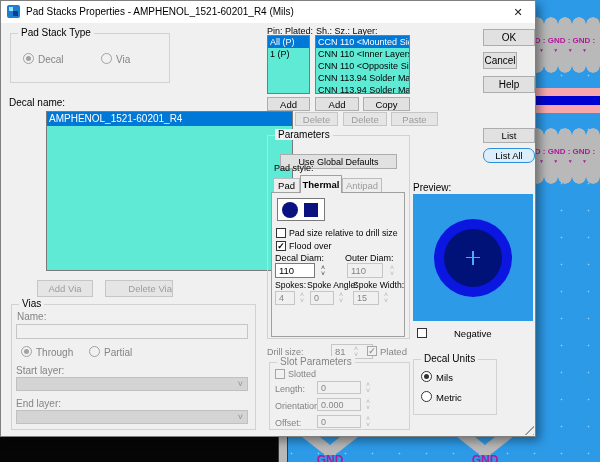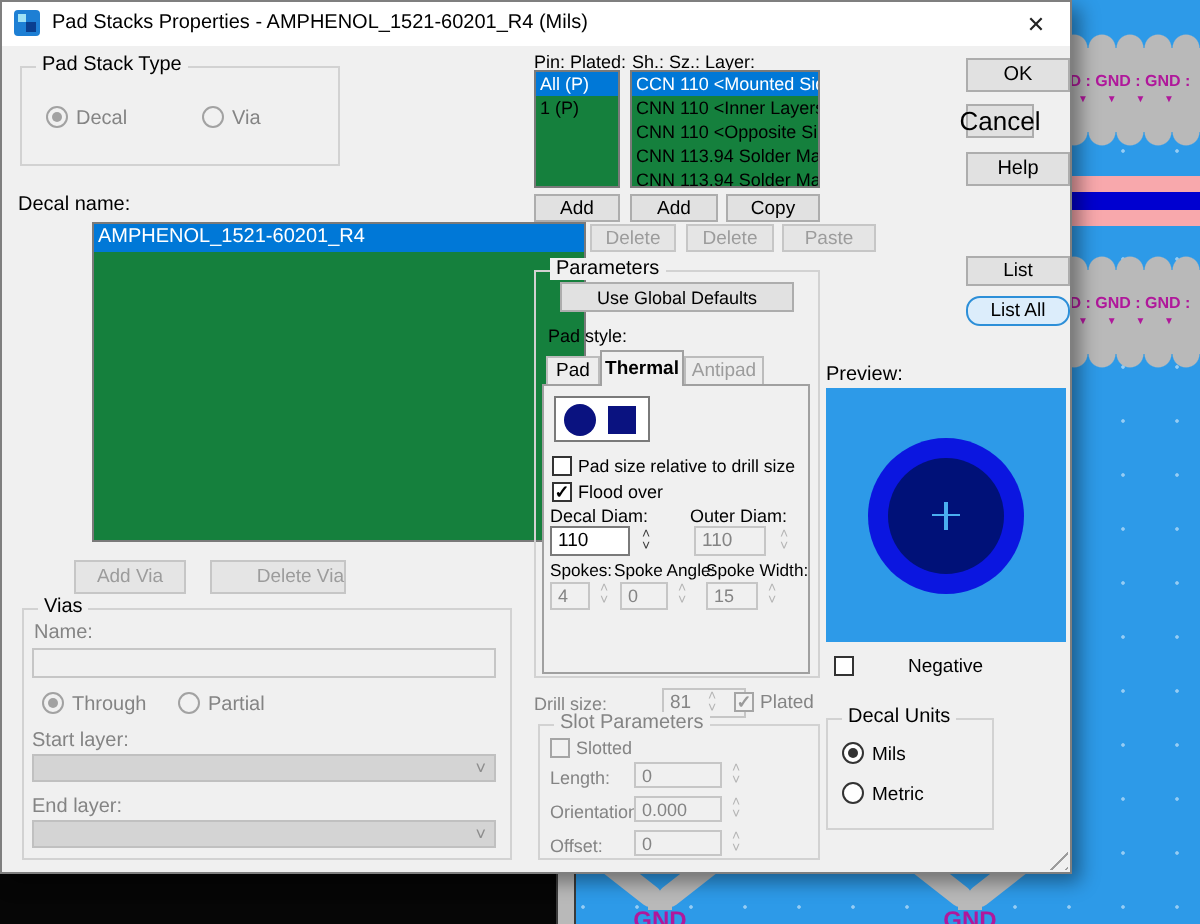--- a/index.html
+++ b/index.html
@@ -38,21 +38,21 @@
   
   .lbl{position:absolute;font-size:10px;color:#000;white-space:nowrap;}
   .lbl.sm{font-size:9px;}
   .lbl.dis{color:#848484;}
   .gbox{position:absolute;border:1px solid #d2d2d2;box-sizing:border-box;}
   .gb-lbl{position:absolute;top:-7px;left:7px;background:#f0f0f0;padding:0 3px;font-size:10px;color:#000;white-space:nowrap;}
   .gb-lbl.dis{color:#848484;}
   .btn{position:absolute;background:#e1e1e1;border:1px solid #adadad;box-sizing:border-box;display:flex;align-items:center;justify-content:center;font-size:9.5px;color:#000;cursor:pointer;}
   .btn.dis{color:#9c9c9c;border-color:#c6c6c6;background:#e5e5e5;margin-left:28px;}
   .btn.focused{background:#dcedfb;border-color:#2d8fd8;border-radius:7px;}
-  .list{position:absolute;background:#15803d;border:1px solid #7a7a7a;box-sizing:border-box;overflow:hidden;}
+  .list{position:absolute;background:#5eead4;border:1px solid #7a7a7a;box-sizing:border-box;overflow:hidden;}
   .lrow{height:12px;line-height:12px;padding-left:2px;font-size:9px;color:#000;white-space:nowrap;overflow:hidden;}
   .lrow.big{height:14px;line-height:14px;font-size:10px;}
   .lrow.sel{background:#0078d7;color:#fff;}
   .tfield{position:absolute;background:#fff;border:1px solid #7a7a7a;box-sizing:border-box;font-size:10px;color:#000;padding:0 3px;display:flex;align-items:center;}
   .tfield.dis{background:#f0f0f0;border-color:#c6c6c6;color:#848484;}
   .combo{position:absolute;background:#d4d4d4;border:1px solid #c0c0c0;box-sizing:border-box;}
   .combo .chev{position:absolute;right:4px;top:1px;font-size:9px;color:#8d8d8d;}
   .spin{position:absolute;width:10px;display:flex;flex-direction:column;align-items:center;justify-content:center;line-height:5px;}
   .spin i{font-style:normal;font-size:7px;color:#3f3f3f;height:6px;}
   .spin.dis i{color:#b5b5b5;}
@@ -186,21 +186,21 @@
     <div class="btn dis" style="left:314px;top:111px;width:44px;height:14px;">
         <span>Delete</span>
       </div>
     <div class="btn dis" style="left:362px;top:111px;width:47px;height:14px;">
         <span>Paste</span>
       </div>
 
     <div class="gbox" style="left:266px;top:134px;width:143px;height:204px;">
       <span class="gb-lbl">Parameters</span>
     </div>
-    <div class="btn" style="left:279px;top:140px;width:117px;height:15px;font-size:9px;text-align:right;">
+    <div class="btn" style="left:279px;top:153px;width:117px;height:15px;font-size:9px;text-align:right;">
         <span>Use Global Defaults</span>
       </div>
     <div class="lbl sm" style="left:273px;top:162px;">Pad style:</div>
 
     <div class="tab" style="left:272px;top:177px;width:27px;height:15px;">
         <span>Pad</span>
       </div>
     <div class="tab active" style="left:299px;top:174px;width:42px;height:18px;">
         <span>Thermal</span>
       </div>
@@ -280,21 +280,21 @@
     <div class="lbl dis" style="left:274px;top:417px;font-size:9px;">Offset:</div>
     <div class="tfield dis" style="left:316px;top:414px;width:44px;height:13px;font-size:9px;">0</div>
     <div class="spin dis" style="left:362px;top:414px;height:13px;">
         <i>˄</i>
         <i>˅</i>
       </div>
 
     <div class="btn" style="left:482px;top:28px;width:52px;height:17px;font-size:10px;">
         <span>OK</span>
       </div>
-    <div class="btn" style="left:482px;top:51px;width:34px;height:17px;font-size:13px;text-align:right;">
+    <div class="btn" style="left:482px;top:51px;width:34px;height:17px;font-size:10px;text-align:right;">
         <span>Cancel</span>
       </div>
     <div class="btn" style="left:482px;top:75px;width:52px;height:17px;font-size:10px;">
         <span>Help</span>
       </div>
     <div class="btn" style="left:482px;top:127px;width:52px;height:15px;">
         <span>List</span>
       </div>
     <div class="btn focused" style="left:482px;top:147px;width:52px;height:15px;">
         <span>List All</span>

